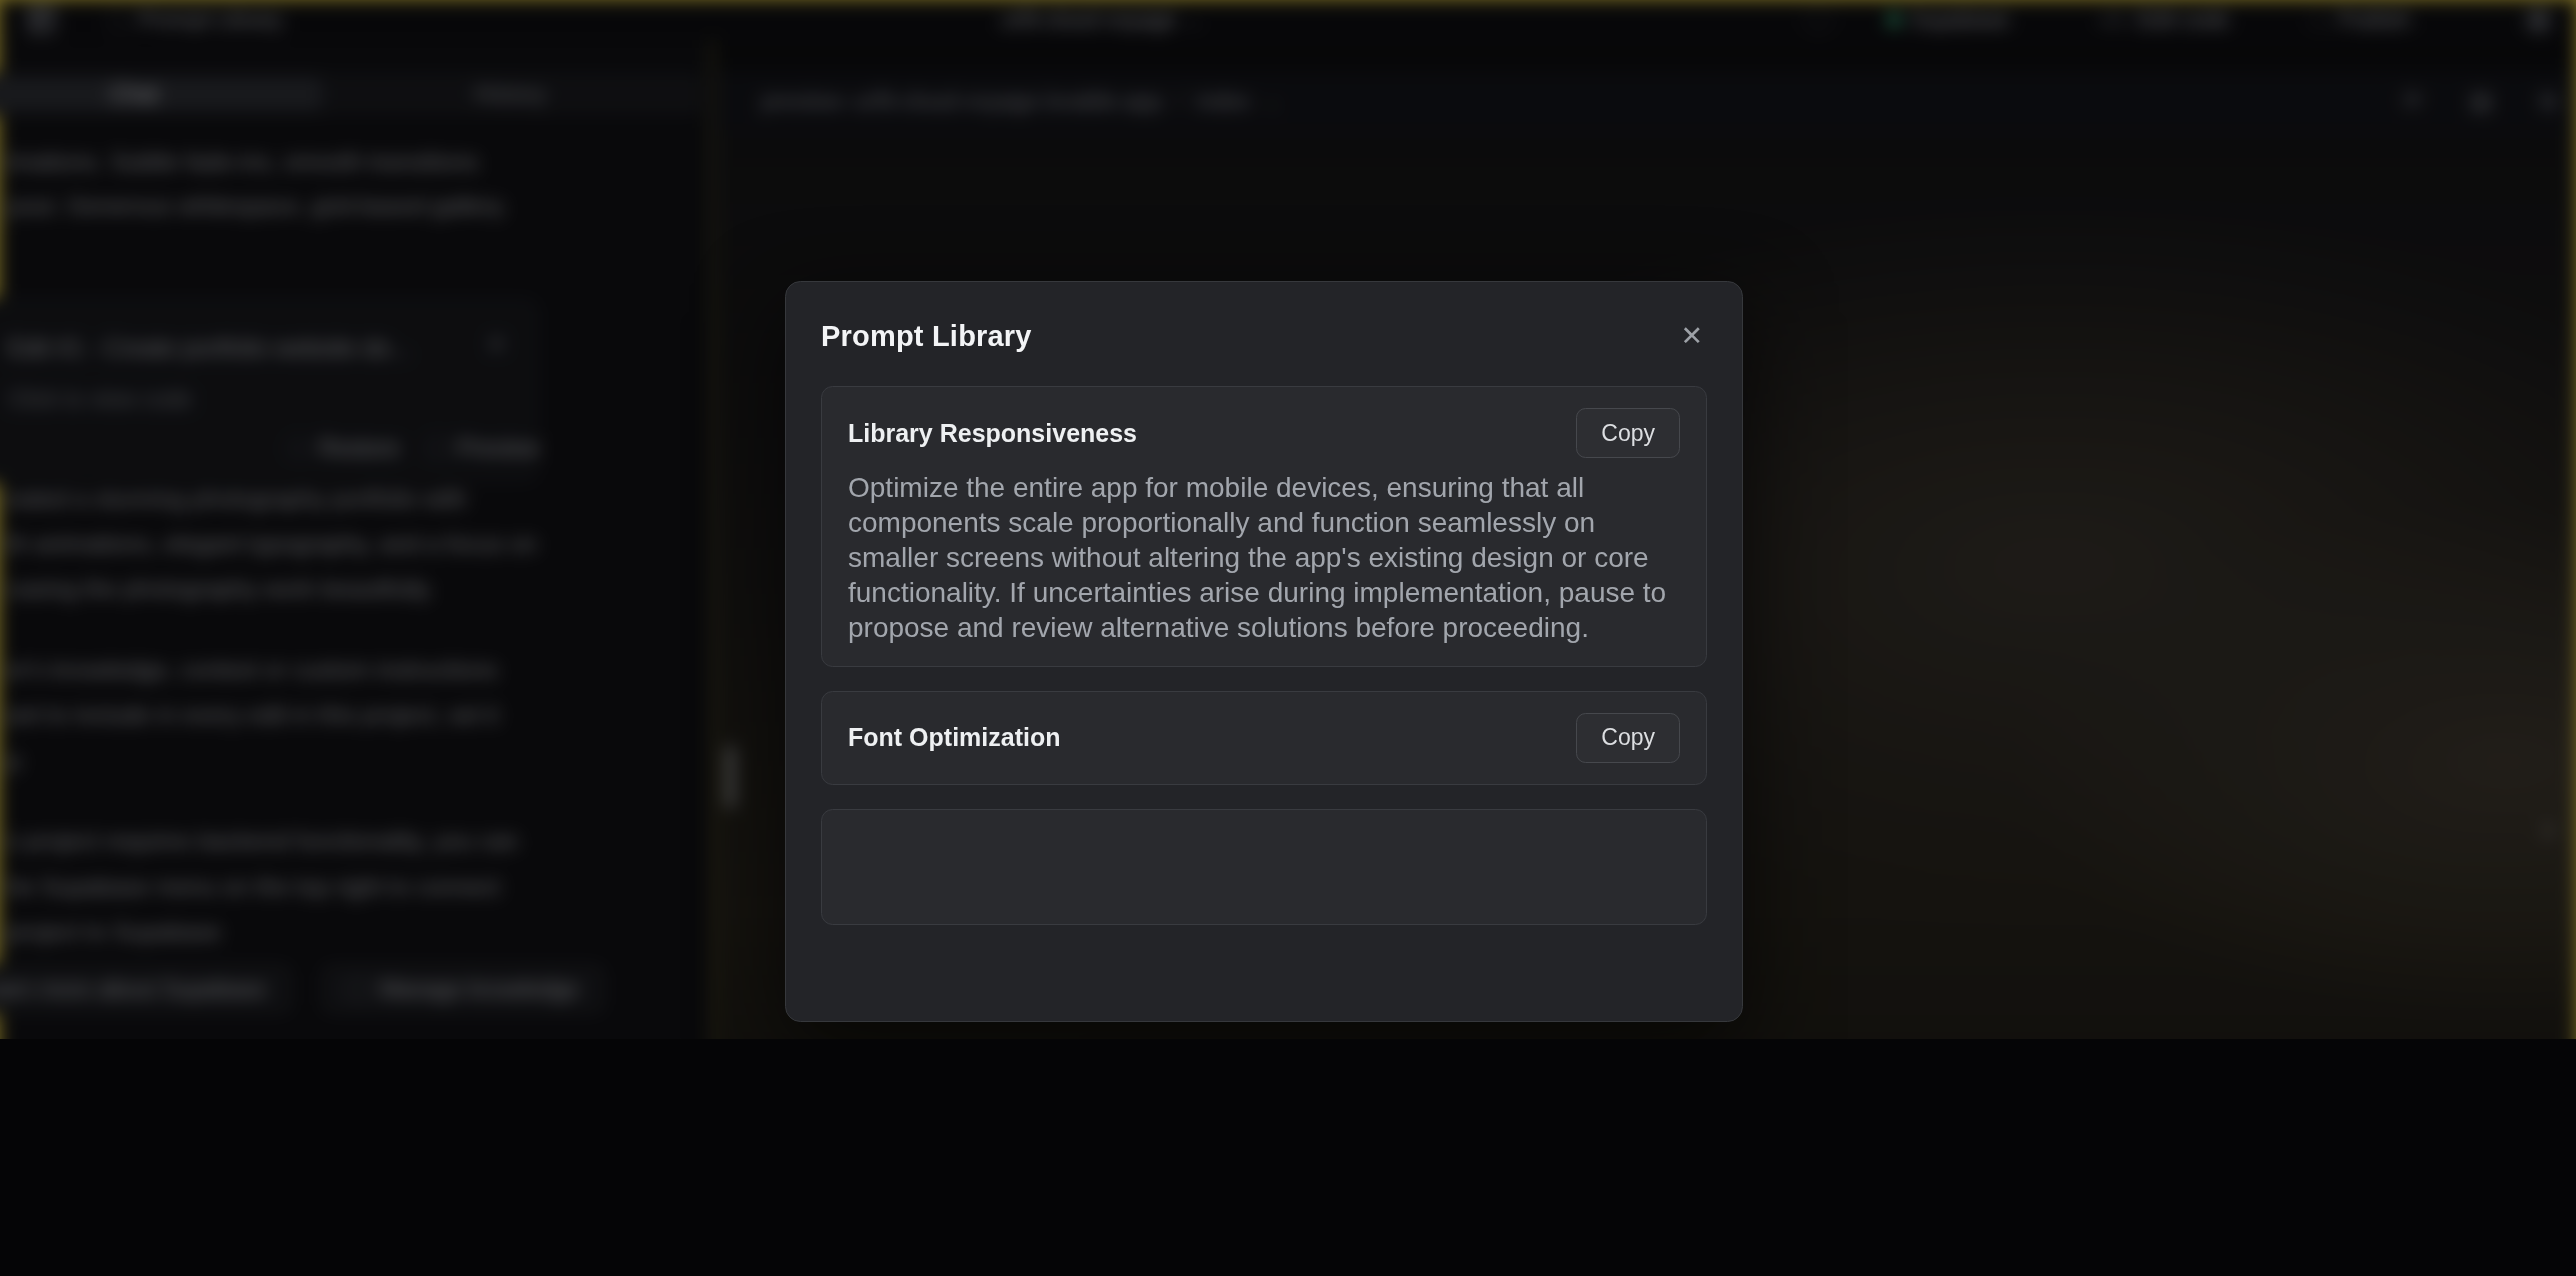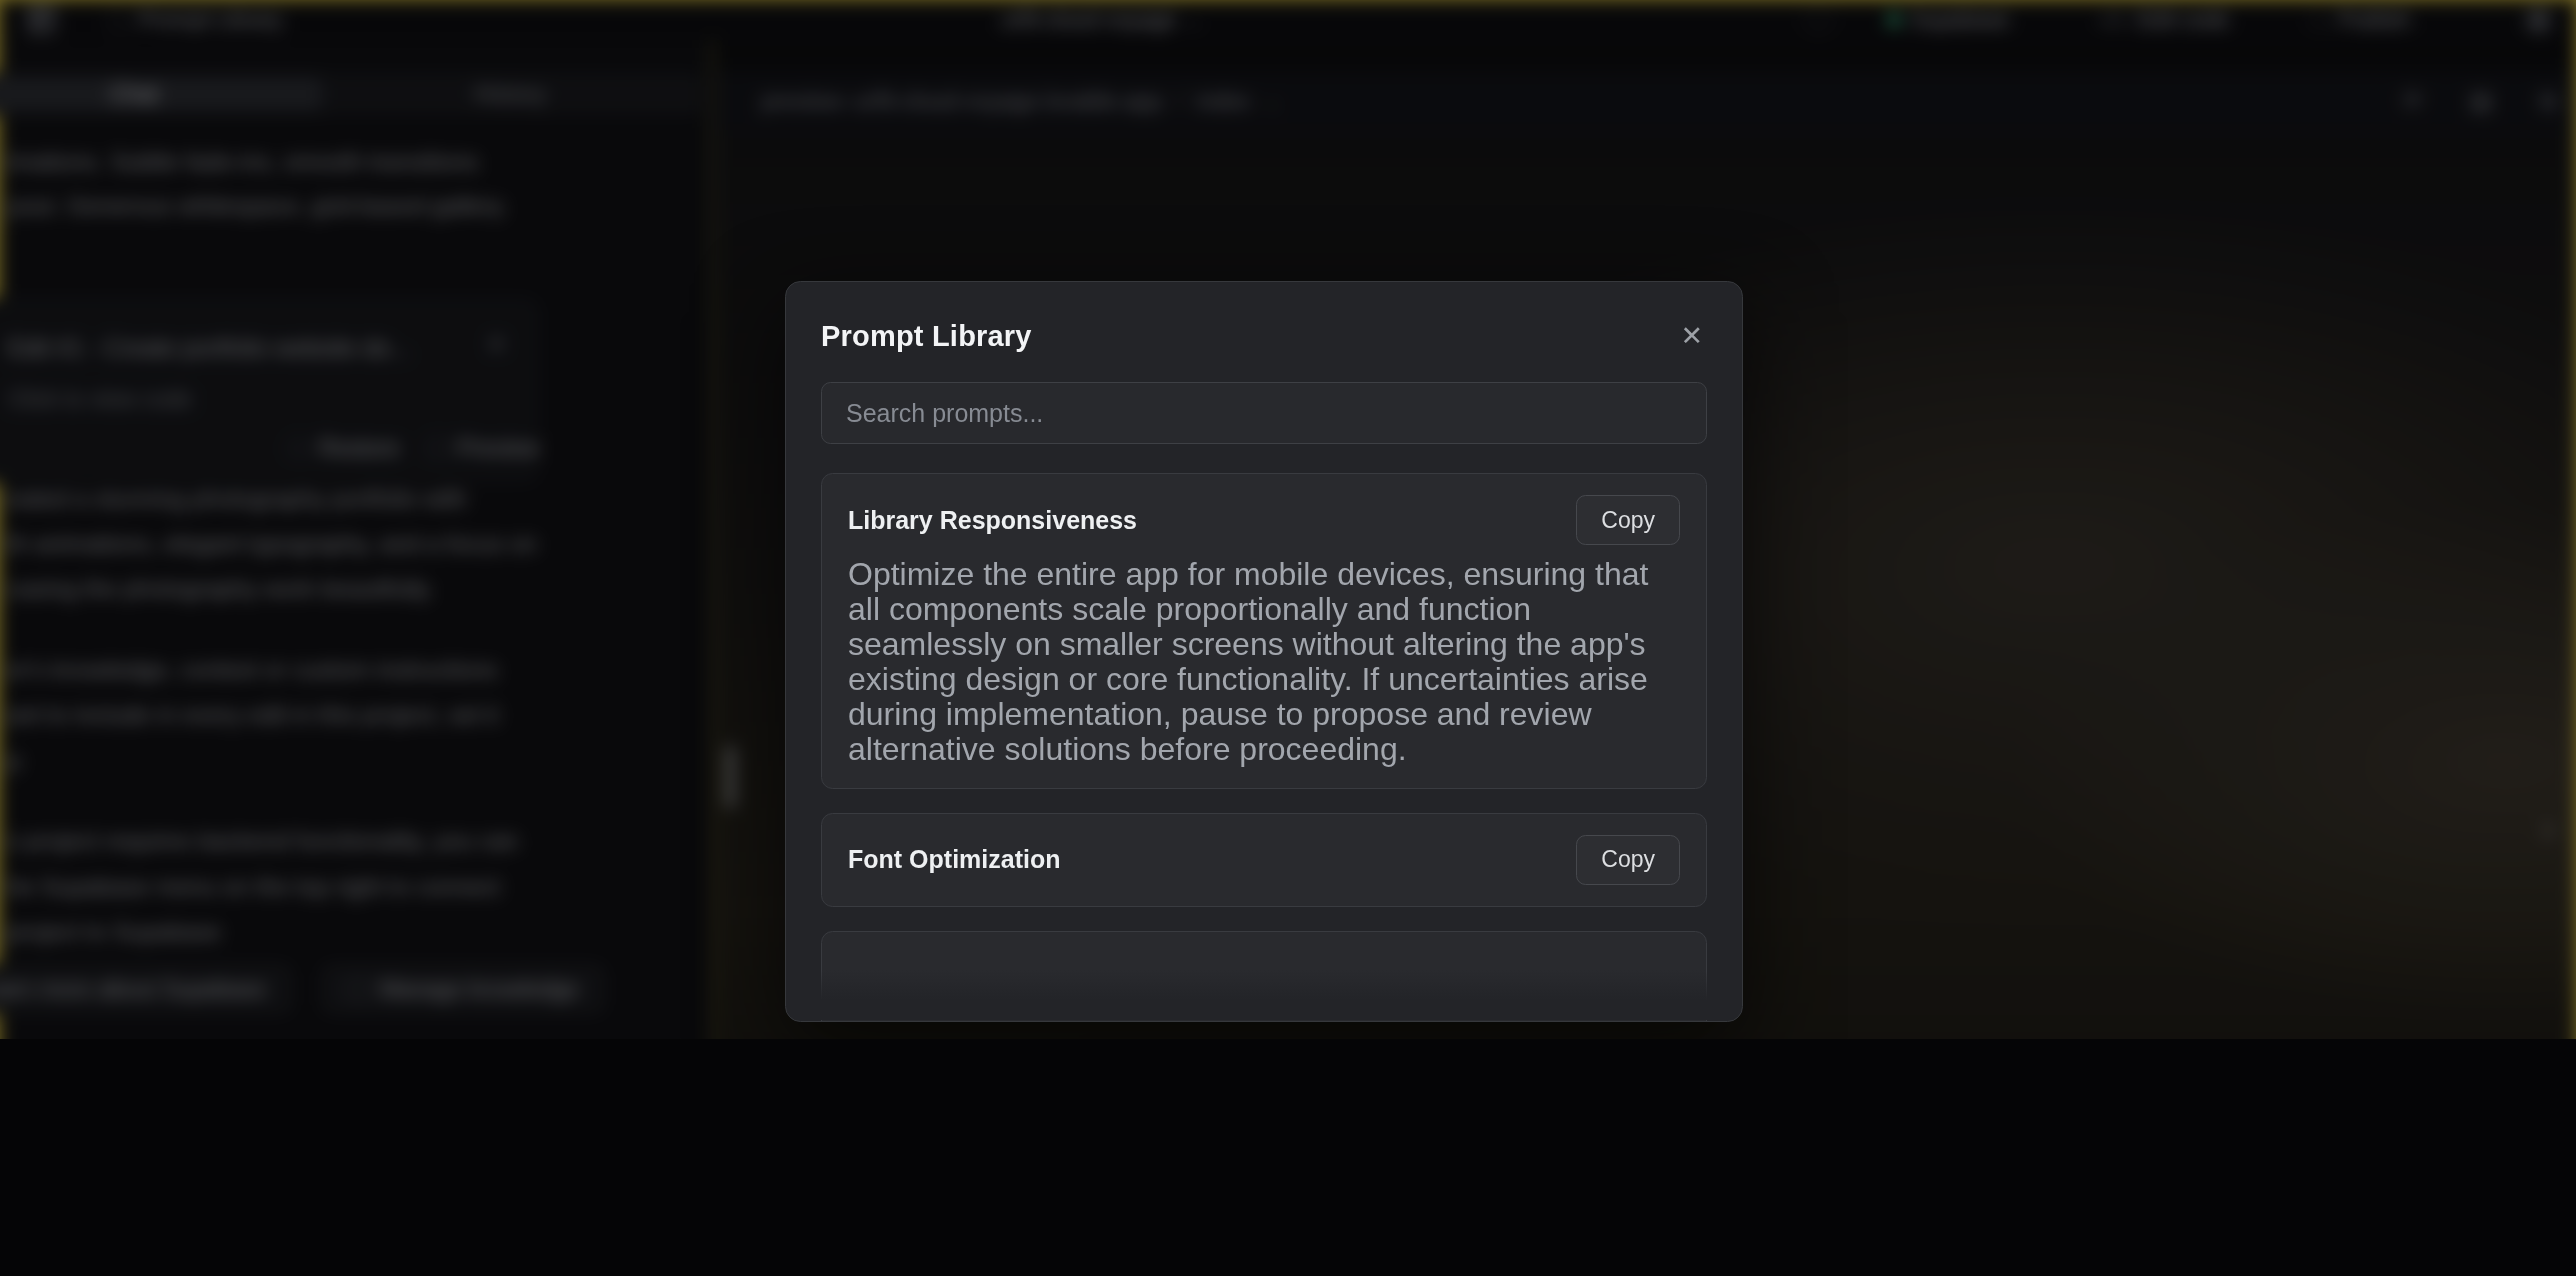--- a/index.html
+++ b/index.html
@@ -70,21 +70,21 @@
   .search{margin-top:25px;width:100%;height:62px;background:#28292d;border:1px solid #3e4045;border-radius:9.6px;
           padding:0 24px;font-size:25px;color:#e4e6e9;outline:none;}
   .search::placeholder{color:#878b93;}
   .prompt-list{margin-top:29px;display:flex;flex-direction:column;gap:24px;height:551px;overflow:hidden;}
   .prompt-card{background:#292a2e;border:1px solid #393b40;border-radius:11.6px;padding:21px 26px;flex:none;}
   .prompt-card.partial{height:116px;}
   .card-head{display:flex;align-items:center;justify-content:space-between;}
   .card-title{font-size:25px;font-weight:600;color:#eef0f2;}
   .copy-btn{height:50px;padding:0 24px;border-radius:9.6px;border:1px solid #46484d;background:rgba(255,255,255,.02);
             color:#dcdee1;font-size:23px;cursor:pointer;}
-  .card-desc{margin-top:11.6px;font-size:32px;line-height:35px;color:#a2a6ad;max-width:871px;}
+  .card-desc{margin-top:11.6px;font-size:28px;line-height:35px;color:#a2a6ad;max-width:871px;}
   .modal-fade{position:absolute;left:1px;right:1px;bottom:1px;height:50px;border-radius:0 0 15.4px 15.4px;
               background:linear-gradient(180deg,rgba(35,36,40,0) 0%,#232428 60%,#232428 100%);pointer-events:none;}
 </style>
 </head>
 <body>
 
 <div class="app">
 
   <div class="backdrop">
 
@@ -211,21 +211,20 @@
   </div>
 
   <div class="dim"></div>
 
   <div class="modal">
     <div class="modal-header">
       <div class="modal-title">Prompt Library</div>
       <button class="modal-close">✕</button>
     </div>
 
-    <input class="search" type="text" placeholder="Search prompts..." style="">
 
     <div class="prompt-list">
 
       <div class="prompt-card">
         <div class="card-head">
           <div class="card-title">Library Responsiveness</div>
           <button class="copy-btn">Copy</button>
         </div>
         <div class="card-desc">Optimize the entire app for mobile devices, ensuring that all components scale proportionally and function seamlessly on smaller screens without altering the app's existing design or core functionality. If uncertainties arise during implementation, pause to propose and review alternative solutions before proceeding.</div>
       </div>

